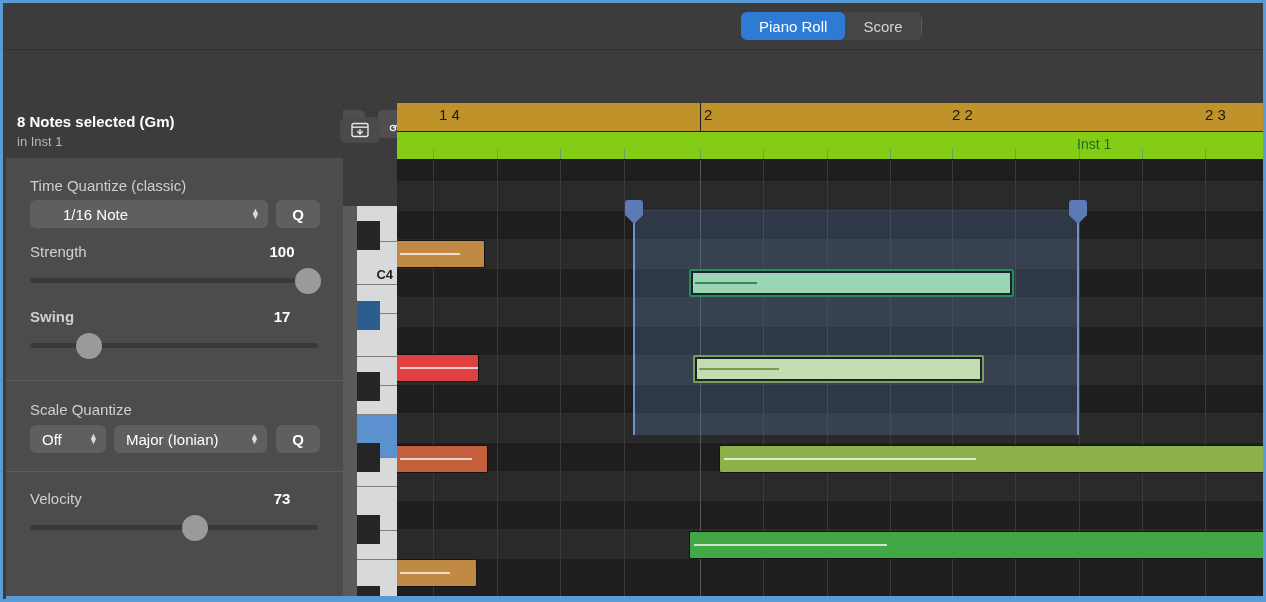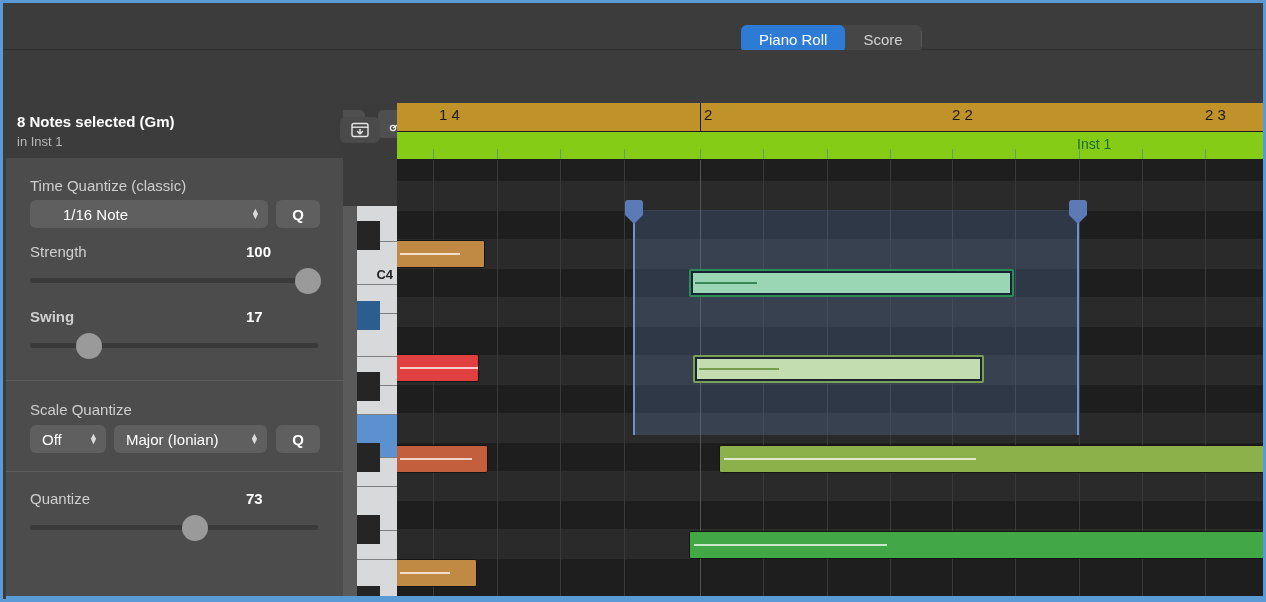--- a/index.html
+++ b/index.html
@@ -18,21 +18,21 @@
   }
 
   
   .tabbar {
     position: absolute; left: 0; top: 0;
     width: 1266px; height: 47px;
     background: #3c3c3c;
     border-bottom: 1px solid #2f2f2f;
   }
   .tabgroup {
-    position: absolute; left: 738px; top: 22px;
+    position: absolute; left: 738px; top: 9px;
     height: 28px;
     background: #464646;
     border-radius: 6px;
     display: flex;
     align-items: stretch;
   }
   .tab {
     display: flex; align-items: center; justify-content: center;
     padding: 0 18px;
     font-size: 15px; color: #d4d4d4;
@@ -121,21 +121,21 @@
     position: absolute; left: 0; width: 337px; height: 1px;
     background: #5d5d5d;
   }
   .lbl {
     position: absolute;
     font-size: 15px; color: #cfcfcf; white-space: nowrap;
   }
   .val {
     position: absolute;
     font-size: 15px; color: #ffffff; font-weight: bold;
-    text-align: left;
+    text-align: center;
   }
   .popup {
     position: absolute;
     height: 28px;
     background: #5f5f5f;
     border-radius: 6px;
     display: flex; align-items: center;
     padding: 0 8px 0 12px;
     color: #ffffff; font-size: 15px;
     justify-content: space-between;
@@ -412,21 +412,21 @@
       <span>Major (Ionian)</span>
       <span class="stepper">
         <span>▲</span>
           <span>▼</span>
       </span>
     </div>
     <div class="qbtn" style="left:270px; top:267px;">Q</div>
 
     <div class="sec-div" style="top:313px;"></div>
 
-    <div class="lbl" style="left:24px; top:332px;">Quantize</div>
+    <div class="lbl" style="left:24px; top:332px;">Velocity</div>
     <div class="val" style="left:240px; top:332px; width:72px;">73</div>
     <div class="slider-track" style="left:24px; top:367px; width:288px;"></div>
     <div class="slider-knob" style="left:176px; top:357px;"></div>
   </div>
 
   <div class="ruler">
     <span class="ruler-tick" style="left:303px;"></span>
     <span class="ruler-lbl" style="left:42px;">1 4</span>
     <span class="ruler-lbl" style="left:307px;">2</span>
     <span class="ruler-lbl" style="left:555px;">2 2</span>

